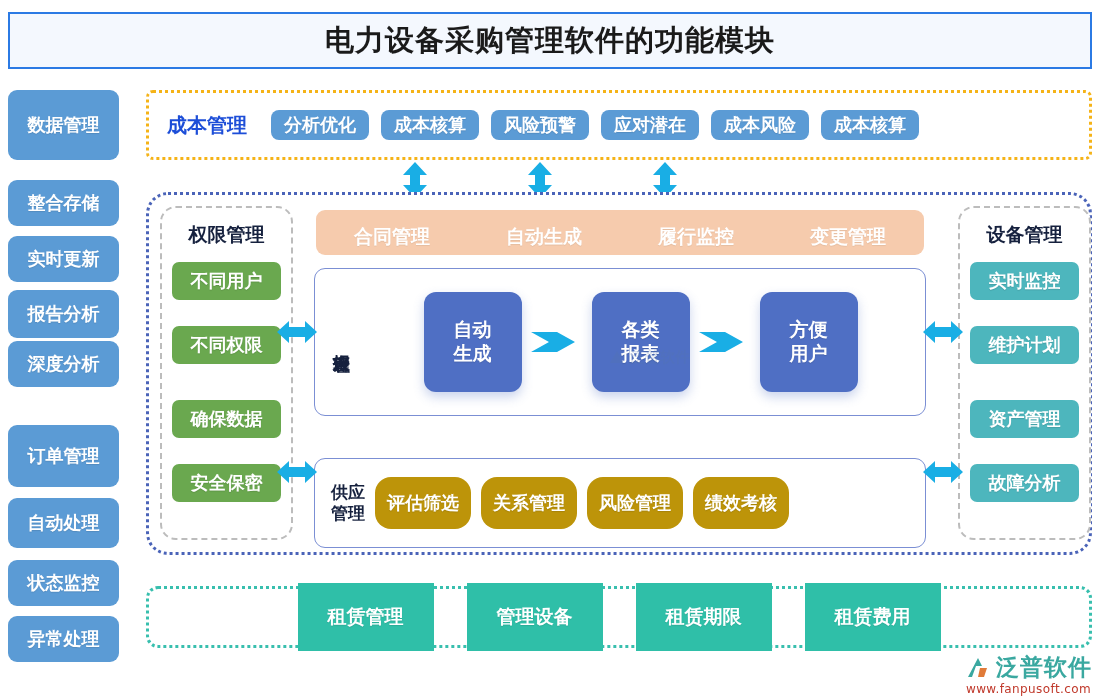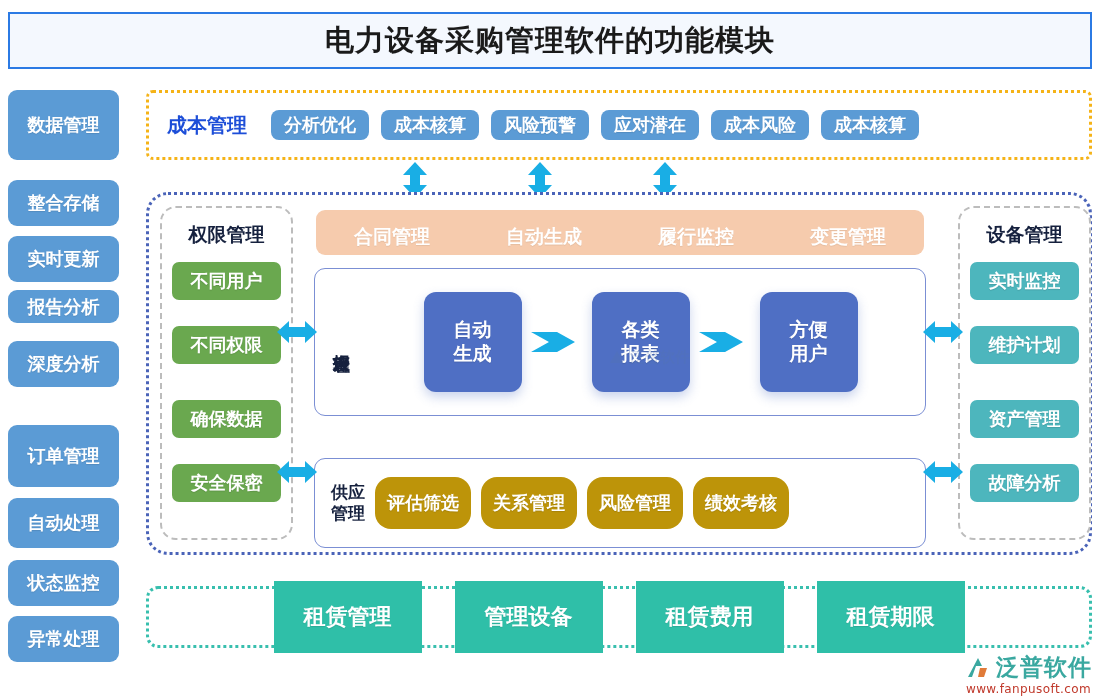--- a/index.html
+++ b/index.html
@@ -129,21 +129,21 @@
   
   .harrow { position: absolute; width: 40px; height: 28px; }
 
   
   .grp-rent {
     position: absolute; left: 146px; top: 586px; width: 946px; height: 62px;
     border: 3px dotted #38bfae; border-radius: 12px; background: #ffffff;
     display: flex; align-items: center; justify-content: center; gap: 33px;
   }
   .rent-chip {
-    background: #2fbfa8; color: #ffffff; font-size: 22px; font-weight: bold;
+    background: #2fbfa8; color: #ffffff; font-size: 19px; font-weight: bold;
     padding: 21px 30px; white-space: nowrap;
     text-shadow: 0 1px 1px rgba(0,0,0,.10);
   }
 
   
   .wm-center {
     position: absolute; left: 608px; top: 348px;
     opacity: .22; pointer-events: none;
     display: flex; align-items: center; gap: 4px;
   }
@@ -163,21 +163,21 @@
 <div id="stage">
 
   <div class="title-box">
     <div class="title-text">电力设备采购管理软件的功能模块</div>
   </div>
 
   <div id="sidebar-host">
       <div class="side-item" style="top: 90px; height: 70px;">数据管理</div>
       <div class="side-item" style="top: 180px; height: 46px;">整合存储</div>
       <div class="side-item" style="top: 236px; height: 46px;">实时更新</div>
-      <div class="side-item" style="top: 290px; height: 33px;">报告分析</div>
+      <div class="side-item" style="top: 290px; height: 48px;">报告分析</div>
       <div class="side-item" style="top: 341px; height: 46px;">深度分析</div>
       <div class="side-item" style="top: 425px; height: 62px;">订单管理</div>
       <div class="side-item" style="top: 498px; height: 50px;">自动处理</div>
       <div class="side-item" style="top: 560px; height: 46px;">状态监控</div>
       <div class="side-item" style="top: 616px; height: 46px;">异常处理</div>
     </div>
 
   <div class="grp-cost">
     <div class="grp-label">成本管理</div>
     <div id="cost-host" style="display:flex;align-items:center;">
@@ -293,22 +293,22 @@
   </div>
   <div class="harrow" style="left:923px;top:458px;">
     <svg viewBox="0 0 40 28" width="40" height="28">
         <path d="M0 14 L12 3 V9 H28 V3 L40 14 L28 25 V19 H12 V25 Z" fill="#19aee5"></path>
       </svg>
   </div>
 
   <div class="grp-rent">
     <div class="rent-chip">租赁管理</div>
     <div class="rent-chip">管理设备</div>
+    <div class="rent-chip">租赁期限</div>
     <div class="rent-chip">租赁费用</div>
-    <div class="rent-chip">租赁期限</div>
   </div>
 
   <div class="wm-center">
     <svg width="18" height="18" viewBox="0 0 18 18">
         <path d="M2 14 L9 2 L16 14 Z" fill="#5577aa"></path>
       </svg>
     <span class="wm-t">泛普软件</span>
   </div>
 
   <div class="wm-logo">

